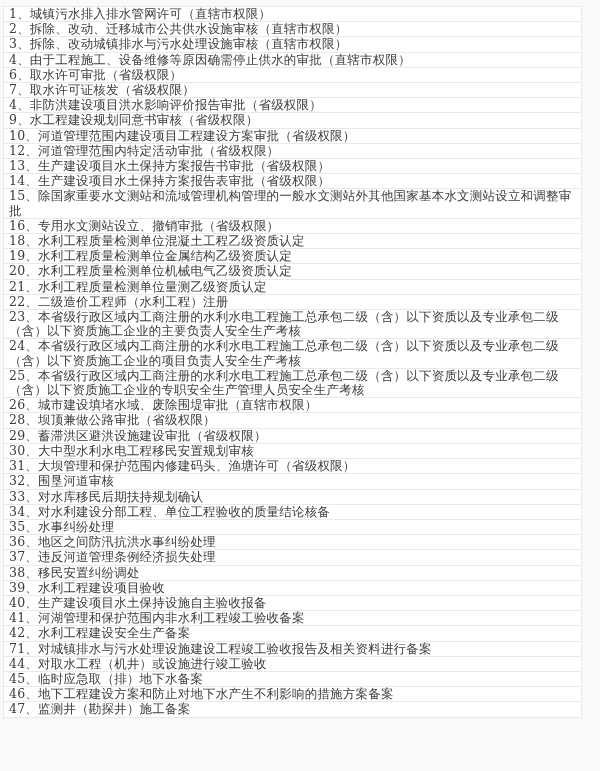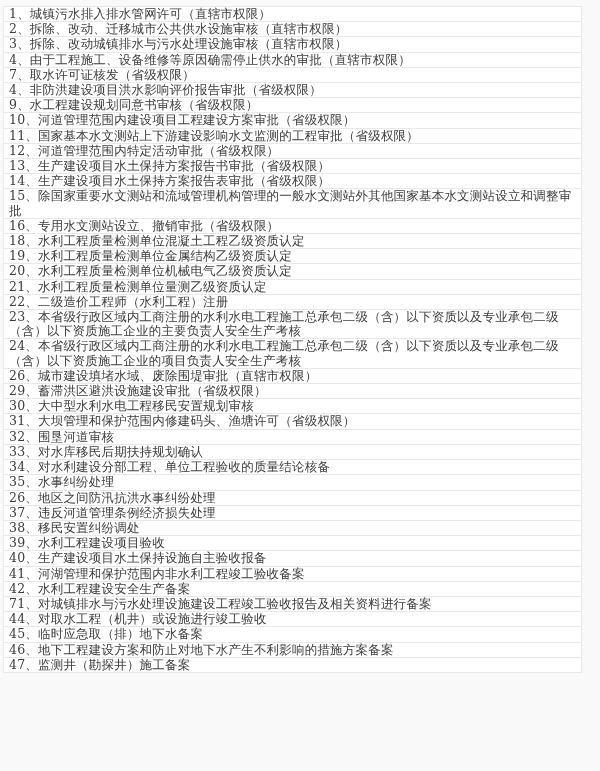--- a/index.html
+++ b/index.html
@@ -34,46 +34,48 @@
   }
 </style>
 </head>
 <body>
 
 <div class="approval-list">
     <div class="row">1、城镇污水排入排水管网许可（直辖市权限）</div>
     <div class="row">2、拆除、改动、迁移城市公共供水设施审核（直辖市权限）</div>
     <div class="row">3、拆除、改动城镇排水与污水处理设施审核（直辖市权限）</div>
     <div class="row">4、由于工程施工、设备维修等原因确需停止供水的审批（直辖市权限）</div>
+    <div class="row">6、取水许可审批（省级权限）</div>
     <div class="row">7、取水许可证核发（省级权限）</div>
     <div class="row">4、非防洪建设项目洪水影响评价报告审批（省级权限）</div>
     <div class="row">9、水工程建设规划同意书审核（省级权限）</div>
     <div class="row">10、河道管理范围内建设项目工程建设方案审批（省级权限）</div>
-    <div class="row">11、国家基本水文测站上下游建设影响水文监测的工程审批（省级权限）</div>
     <div class="row">12、河道管理范围内特定活动审批（省级权限）</div>
     <div class="row">13、生产建设项目水土保持方案报告书审批（省级权限）</div>
     <div class="row">14、生产建设项目水土保持方案报告表审批（省级权限）</div>
     <div class="row">15、除国家重要水文测站和流域管理机构管理的一般水文测站外其他国家基本水文测站设立和调整审批</div>
     <div class="row">16、专用水文测站设立、撤销审批（省级权限）</div>
     <div class="row">18、水利工程质量检测单位混凝土工程乙级资质认定</div>
     <div class="row">19、水利工程质量检测单位金属结构乙级资质认定</div>
     <div class="row">20、水利工程质量检测单位机械电气乙级资质认定</div>
     <div class="row">21、水利工程质量检测单位量测乙级资质认定</div>
     <div class="row">22、二级造价工程师（水利工程）注册</div>
     <div class="row">23、本省级行政区域内工商注册的水利水电工程施工总承包二级（含）以下资质以及专业承包二级（含）以下资质施工企业的主要负责人安全生产考核</div>
     <div class="row">24、本省级行政区域内工商注册的水利水电工程施工总承包二级（含）以下资质以及专业承包二级（含）以下资质施工企业的项目负责人安全生产考核</div>
+    <div class="row">25、本省级行政区域内工商注册的水利水电工程施工总承包二级（含）以下资质以及专业承包二级（含）以下资质施工企业的专职安全生产管理人员安全生产考核</div>
     <div class="row">26、城市建设填堵水域、废除围堤审批（直辖市权限）</div>
+    <div class="row">28、坝顶兼做公路审批（省级权限）</div>
     <div class="row">29、蓄滞洪区避洪设施建设审批（省级权限）</div>
     <div class="row">30、大中型水利水电工程移民安置规划审核</div>
     <div class="row">31、大坝管理和保护范围内修建码头、渔塘许可（省级权限）</div>
     <div class="row">32、围垦河道审核</div>
     <div class="row">33、对水库移民后期扶持规划确认</div>
     <div class="row">34、对水利建设分部工程、单位工程验收的质量结论核备</div>
     <div class="row">35、水事纠纷处理</div>
-    <div class="row">26、地区之间防汛抗洪水事纠纷处理</div>
+    <div class="row">36、地区之间防汛抗洪水事纠纷处理</div>
     <div class="row">37、违反河道管理条例经济损失处理</div>
     <div class="row">38、移民安置纠纷调处</div>
     <div class="row">39、水利工程建设项目验收</div>
     <div class="row">40、生产建设项目水土保持设施自主验收报备</div>
     <div class="row">41、河湖管理和保护范围内非水利工程竣工验收备案</div>
     <div class="row">42、水利工程建设安全生产备案</div>
     <div class="row">71、对城镇排水与污水处理设施建设工程竣工验收报告及相关资料进行备案</div>
     <div class="row">44、对取水工程（机井）或设施进行竣工验收</div>
     <div class="row">45、临时应急取（排）地下水备案</div>
     <div class="row">46、地下工程建设方案和防止对地下水产生不利影响的措施方案备案</div>

